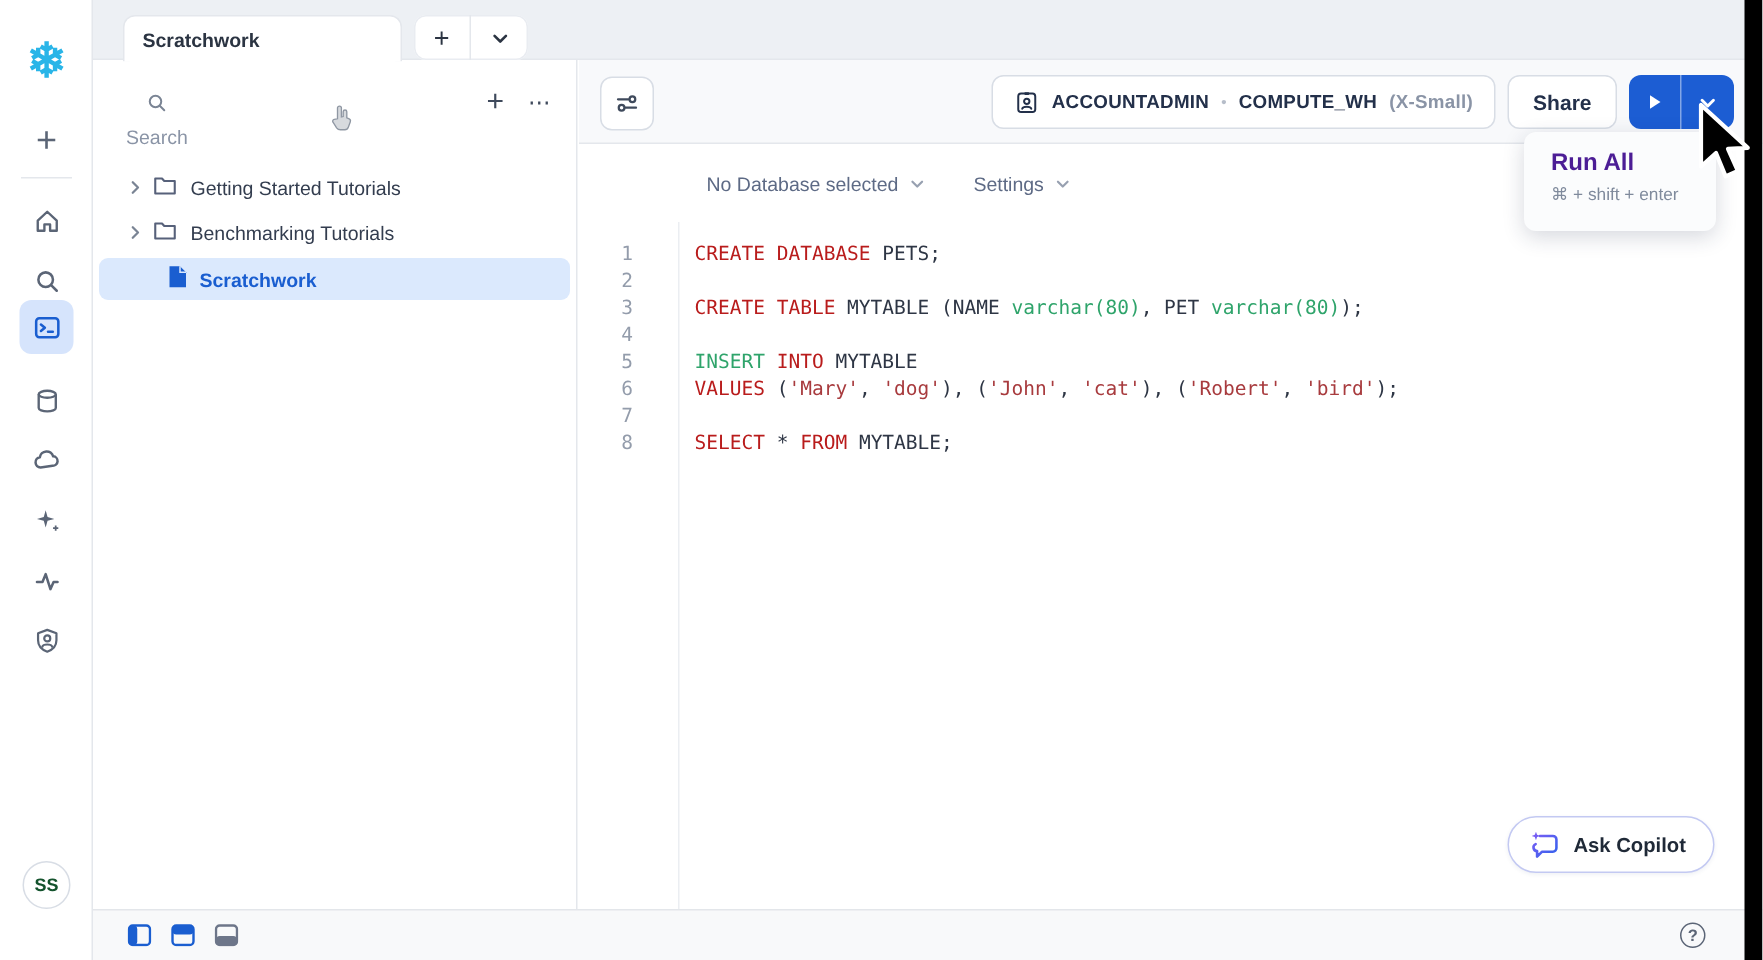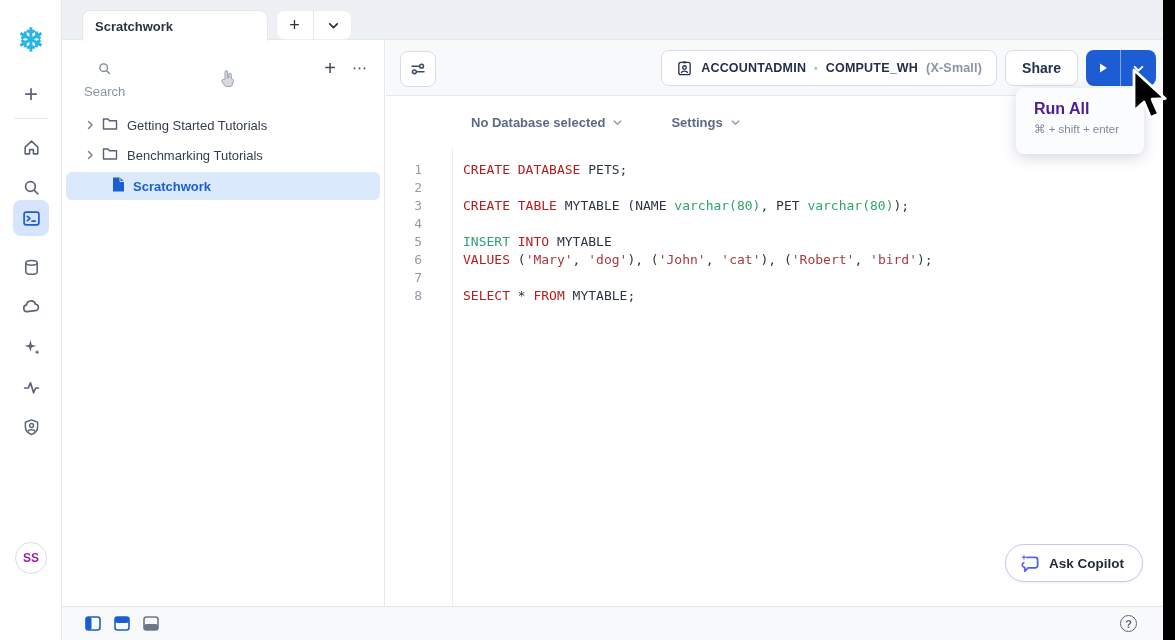--- a/index.html
+++ b/index.html
@@ -12,23 +12,23 @@
     border-right:1px solid #e4e7ec; z-index:5; }
   .rail-logo { position:absolute; left:0; top:22px; width:62px; text-align:center;
     font-size:32px; line-height:36px; color:#29B5E8; font-weight:bold; }
   .rail-plus { position:absolute; left:0; top:80px; width:62px; text-align:center;
     font-size:24px; line-height:28px; color:#5b6576; font-weight:400; cursor:default; }
   .rail-divider { position:absolute; left:14px; top:118px; width:34px; height:1px; background:#e4e7ec; }
   .rail-btn { position:absolute; left:13px; width:36px; height:36px; border-radius:8px;
     display:flex; align-items:center; justify-content:center; color:#5b6576; }
   .rail-btn.active { background:#d6e4fc; color:#1a5ed0; }
   .rail-btn svg { display:block; }
-  .avatar { position:absolute; left:15px; top:542px; width:32px; height:32px; border-radius:50%;
+  .avatar { position:absolute; left:15px; top:574px; width:32px; height:32px; border-radius:50%;
     border:1px solid #d8dde5; display:flex; align-items:center; justify-content:center;
-    font-size:12px; font-weight:600; color:#a21caf; background:#fff; }
+    font-size:12px; font-weight:600; color:#14532d; background:#fff; }
 
   
   .tabstrip { position:absolute; left:62px; top:0; width:1113px; height:40px; background:#edf0f4;
     border-bottom:1px solid #e4e7ec; z-index:2; }
   .wtab { position:absolute; left:20px; top:10px; width:186px; height:31px; background:#fff;
     border:1px solid #e4e7ec; border-bottom:none; border-radius:8px 8px 0 0;
     display:flex; align-items:center; padding:0 12px; font-size:13px; font-weight:700; color:#2b3442; }
   .tab-actions { position:absolute; left:214px; top:10px; width:76px; height:30px; background:#fff;
     border-radius:8px; display:flex; overflow:hidden; box-shadow:0 0 0 1px #e9ecf1 inset; }
   .tab-actions .cell { width:38px; display:flex; align-items:center; justify-content:center;
@@ -72,24 +72,24 @@
   .ctx-pill .dot { color:#b6bdc9; font-size:10px; }
   .ctx-pill .size { color:#8a94a6; font-weight:700; }
   .share-btn { height:36px; background:#fff; border:1px solid #d8dde5; border-radius:8px;
     display:flex; align-items:center; padding:0 16px; font-size:14px; font-weight:700; color:#23304a; }
   .run-split { height:36px; width:70px; border-radius:8px; overflow:hidden; display:flex; background:#1c5dd3; }
   .run-half { width:35px; display:flex; align-items:center; justify-content:center; color:#fff; }
   .run-half.play { border-right:1px solid rgba(255,255,255,.45); }
 
   .ed-toolbar { position:absolute; left:0; top:56px; width:100%; height:52px; background:#fff;
     display:flex; align-items:center; }
-  .tb-item { display:flex; align-items:center; gap:7px; font-size:13px; font-weight:700; color:#5d6a85; }
+  .tb-item { display:flex; align-items:center; gap:7px; font-size:13px; font-weight:400; color:#5d6a85; }
   .tb-item .chev { color:#98a1b1; }
   .tb-db { margin-left:85px; }
-  .tb-settings { margin-left:48px; }
+  .tb-settings { margin-left:32px; }
 
   .code-wrap { position:absolute; left:0; top:108px; width:100%; bottom:0; display:flex;
     font-family:"DejaVu Sans Mono", monospace; font-size:13px; line-height:18px; }
   .gutter { width:67px; padding:13px 30px 0 0; text-align:right; color:#939cab;
     border-right:1px solid #ebeef2; }
   .code-col { flex:1; padding:13px 0 0 10px; white-space:pre; }
   .tok-kw { color:#b91c1c; }
   .tok-fn { color:#2fa46b; }
   .tok-str { color:#a83b3e; }
   .tok-pl { color:#2e3645; }

